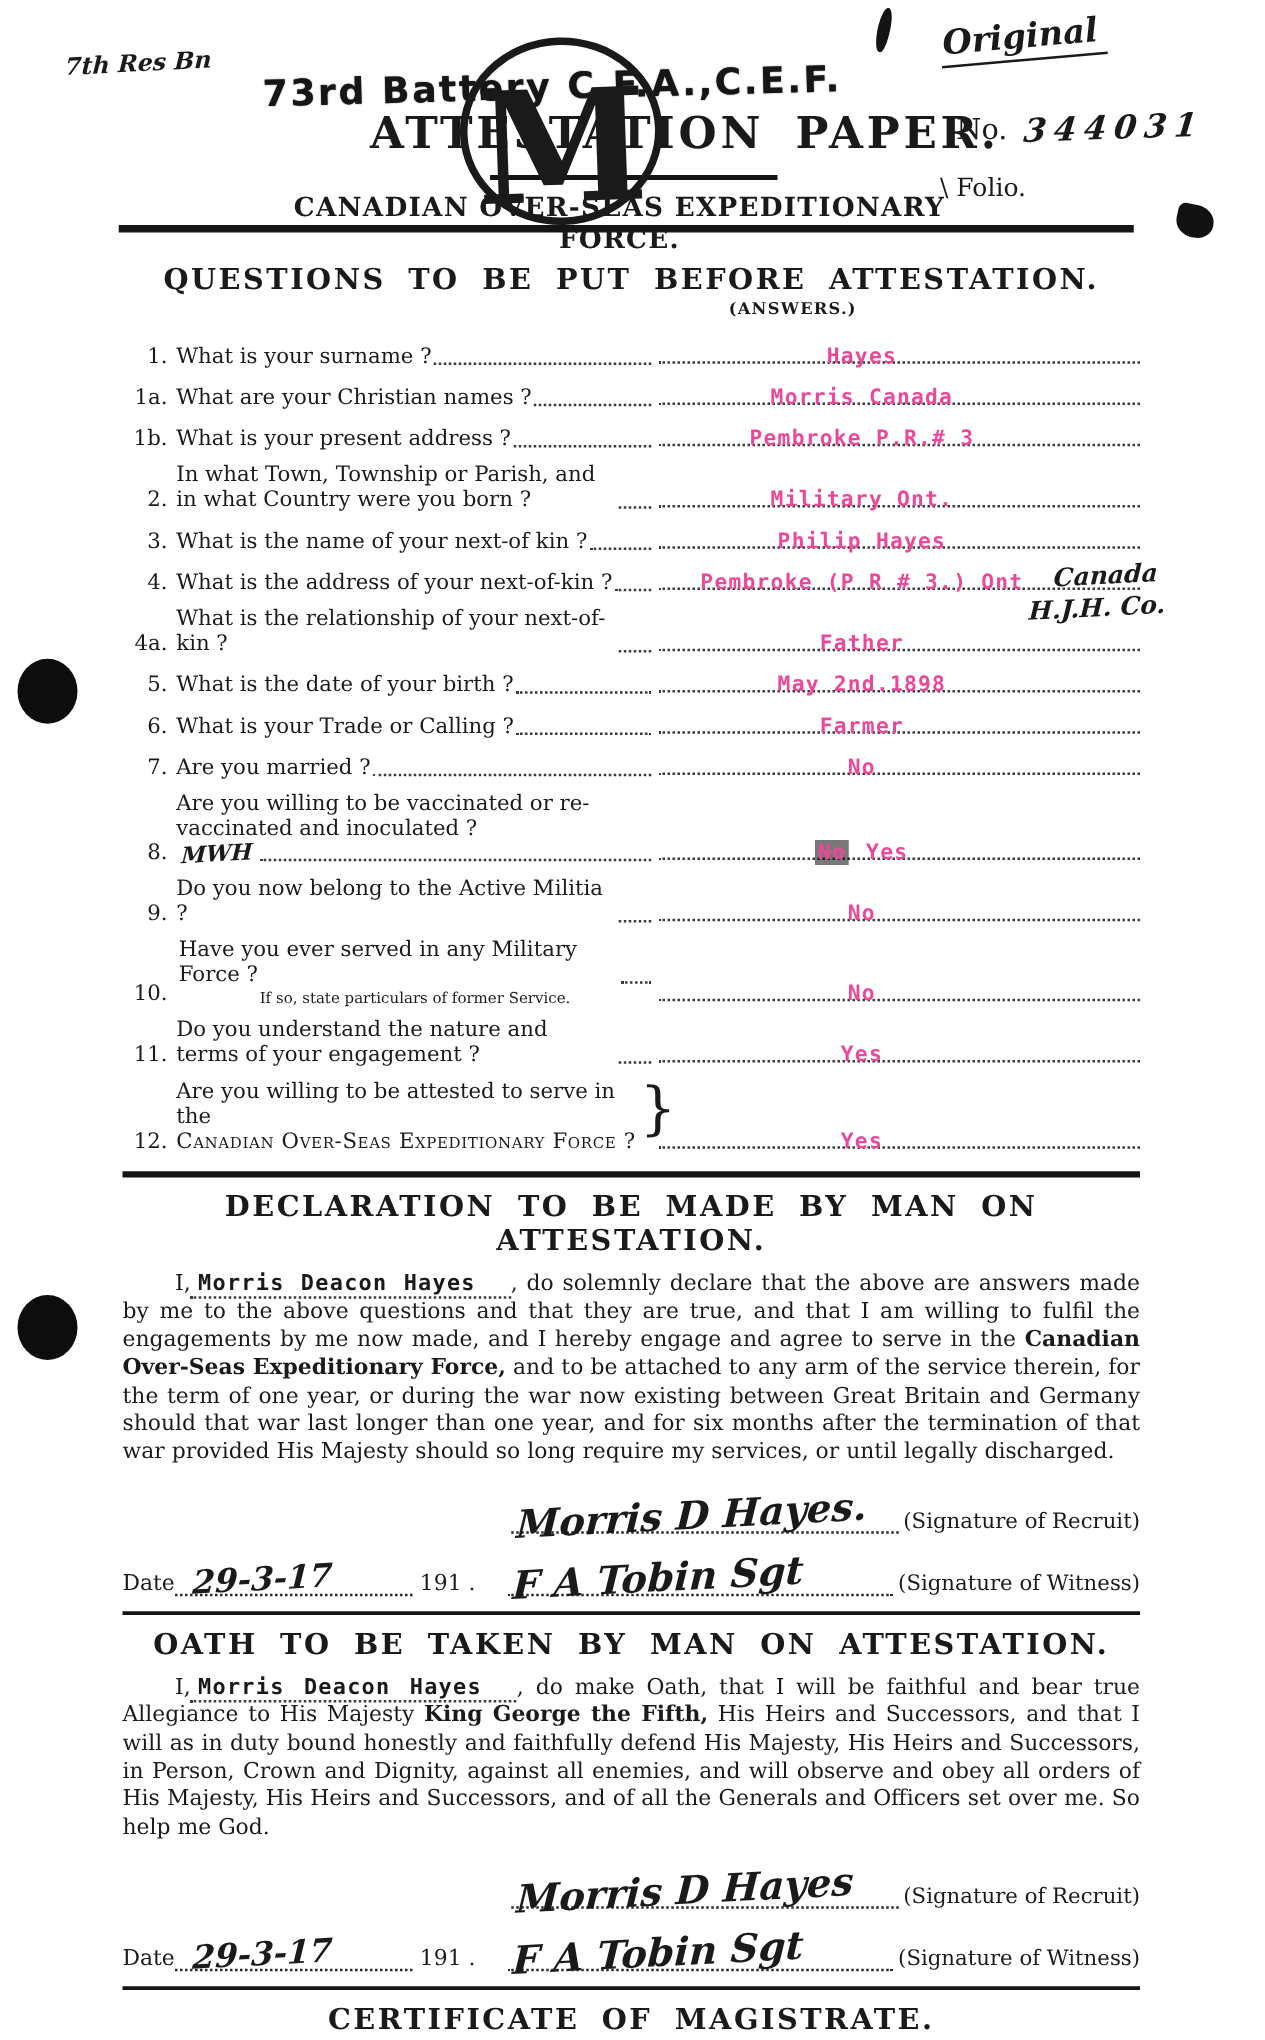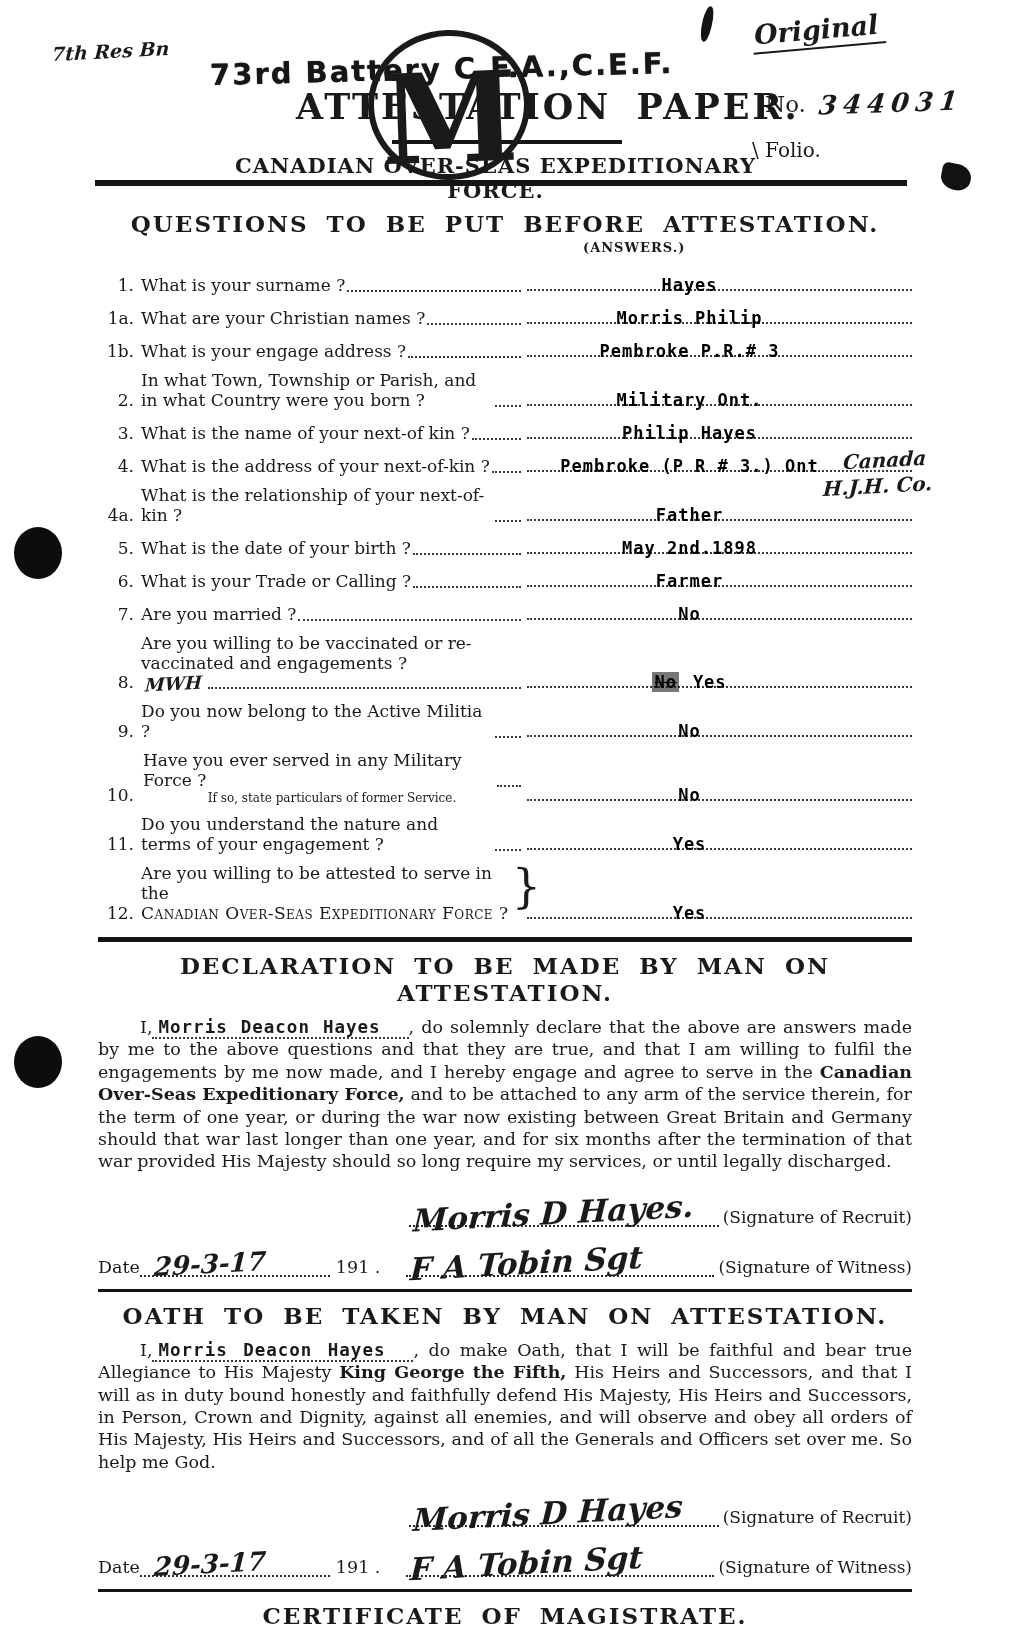--- a/index.html
+++ b/index.html
@@ -46,21 +46,21 @@
   .qrow{display:flex;align-items:flex-end;margin:9px 0;}
   .qnum{width:36px;text-align:right;padding-right:7px;flex:none;}
   .qleft{width:382px;flex:none;display:flex;flex-wrap:wrap;align-items:flex-end;}
   .qstr{max-width:352px;}
   .leader{flex:1;min-width:24px;border-bottom:2px dotted #3a3a3a;height:0;margin:0 2px 3px 2px;}
   .qnote{width:100%;font-size:12px;text-align:center;margin-top:1px;}
   .qans{flex:1;position:relative;min-height:24px;margin-left:4px;}
   .ansdots{position:absolute;left:0;right:0;bottom:4px;border-bottom:2px dotted #3a3a3a;}
   .ansval{position:absolute;left:0;right:60px;bottom:0;text-align:center;white-space:nowrap;}
   .typed{font-family:"DejaVu Sans Mono",monospace;font-weight:bold;font-size:17px;
-        letter-spacing:1px;color:#000000;}
+        letter-spacing:1px;color:#ec4899;}
   .struck{position:relative;background:rgba(10,10,10,0.55);text-decoration:line-through;
         margin-right:14px;padding:0 2px;}
   .smallcaps{font-variant:small-caps;letter-spacing:0.5px;}
   .q12wrap{position:relative;}
   .brace{position:absolute;right:-18px;top:-2px;font-size:46px;font-weight:normal;line-height:50px;}
   .hw-ann{position:absolute;font-size:20px;white-space:nowrap;}
   .q8init{font-size:18px;margin:0 4px -2px 4px;}
   
   .para{font-size:17.5px;line-height:1.28;text-align:justify;margin:10px 0 4px 0;}
   .para .indent{display:inline-block;width:42px;}
@@ -123,28 +123,28 @@
       </div>
 
       <div class="qrow">
         <span class="qnum">1a.</span>
         <span class="qleft">
             <span class="qstr">What are your Christian names ?</span>
             <span class="leader"></span>
           </span>
         <span class="qans">
             <span class="ansdots"></span>
-            <span class="ansval typed">Morris Philip</span>
+            <span class="ansval typed">Morris Canada</span>
           </span>
       </div>
 
       <div class="qrow">
         <span class="qnum">1b.</span>
         <span class="qleft">
-            <span class="qstr">What is your engage address ?</span>
+            <span class="qstr">What is your present address ?</span>
             <span class="leader"></span>
           </span>
         <span class="qans">
             <span class="ansdots"></span>
             <span class="ansval typed">Pembroke P.R.# 3</span>
           </span>
       </div>
 
       <div class="qrow">
         <span class="qnum">2.</span>
@@ -228,21 +228,21 @@
           </span>
         <span class="qans">
             <span class="ansdots"></span>
             <span class="ansval typed">No</span>
           </span>
       </div>
 
       <div class="qrow">
         <span class="qnum">8.</span>
         <span class="qleft">
-          <span class="qstr">Are you willing to be vaccinated or re-vaccinated and engagements ?</span>
+          <span class="qstr">Are you willing to be vaccinated or re-vaccinated and inoculated ?</span>
           <span class="hw q8init">MWH</span>
           <span class="leader"></span>
         </span>
         <span class="qans">
             <span class="ansdots"></span>
           <span class="ansval"><span class="typed struck">No</span><span class="typed">Yes</span></span>
         </span>
       </div>
 
       <div class="qrow">

